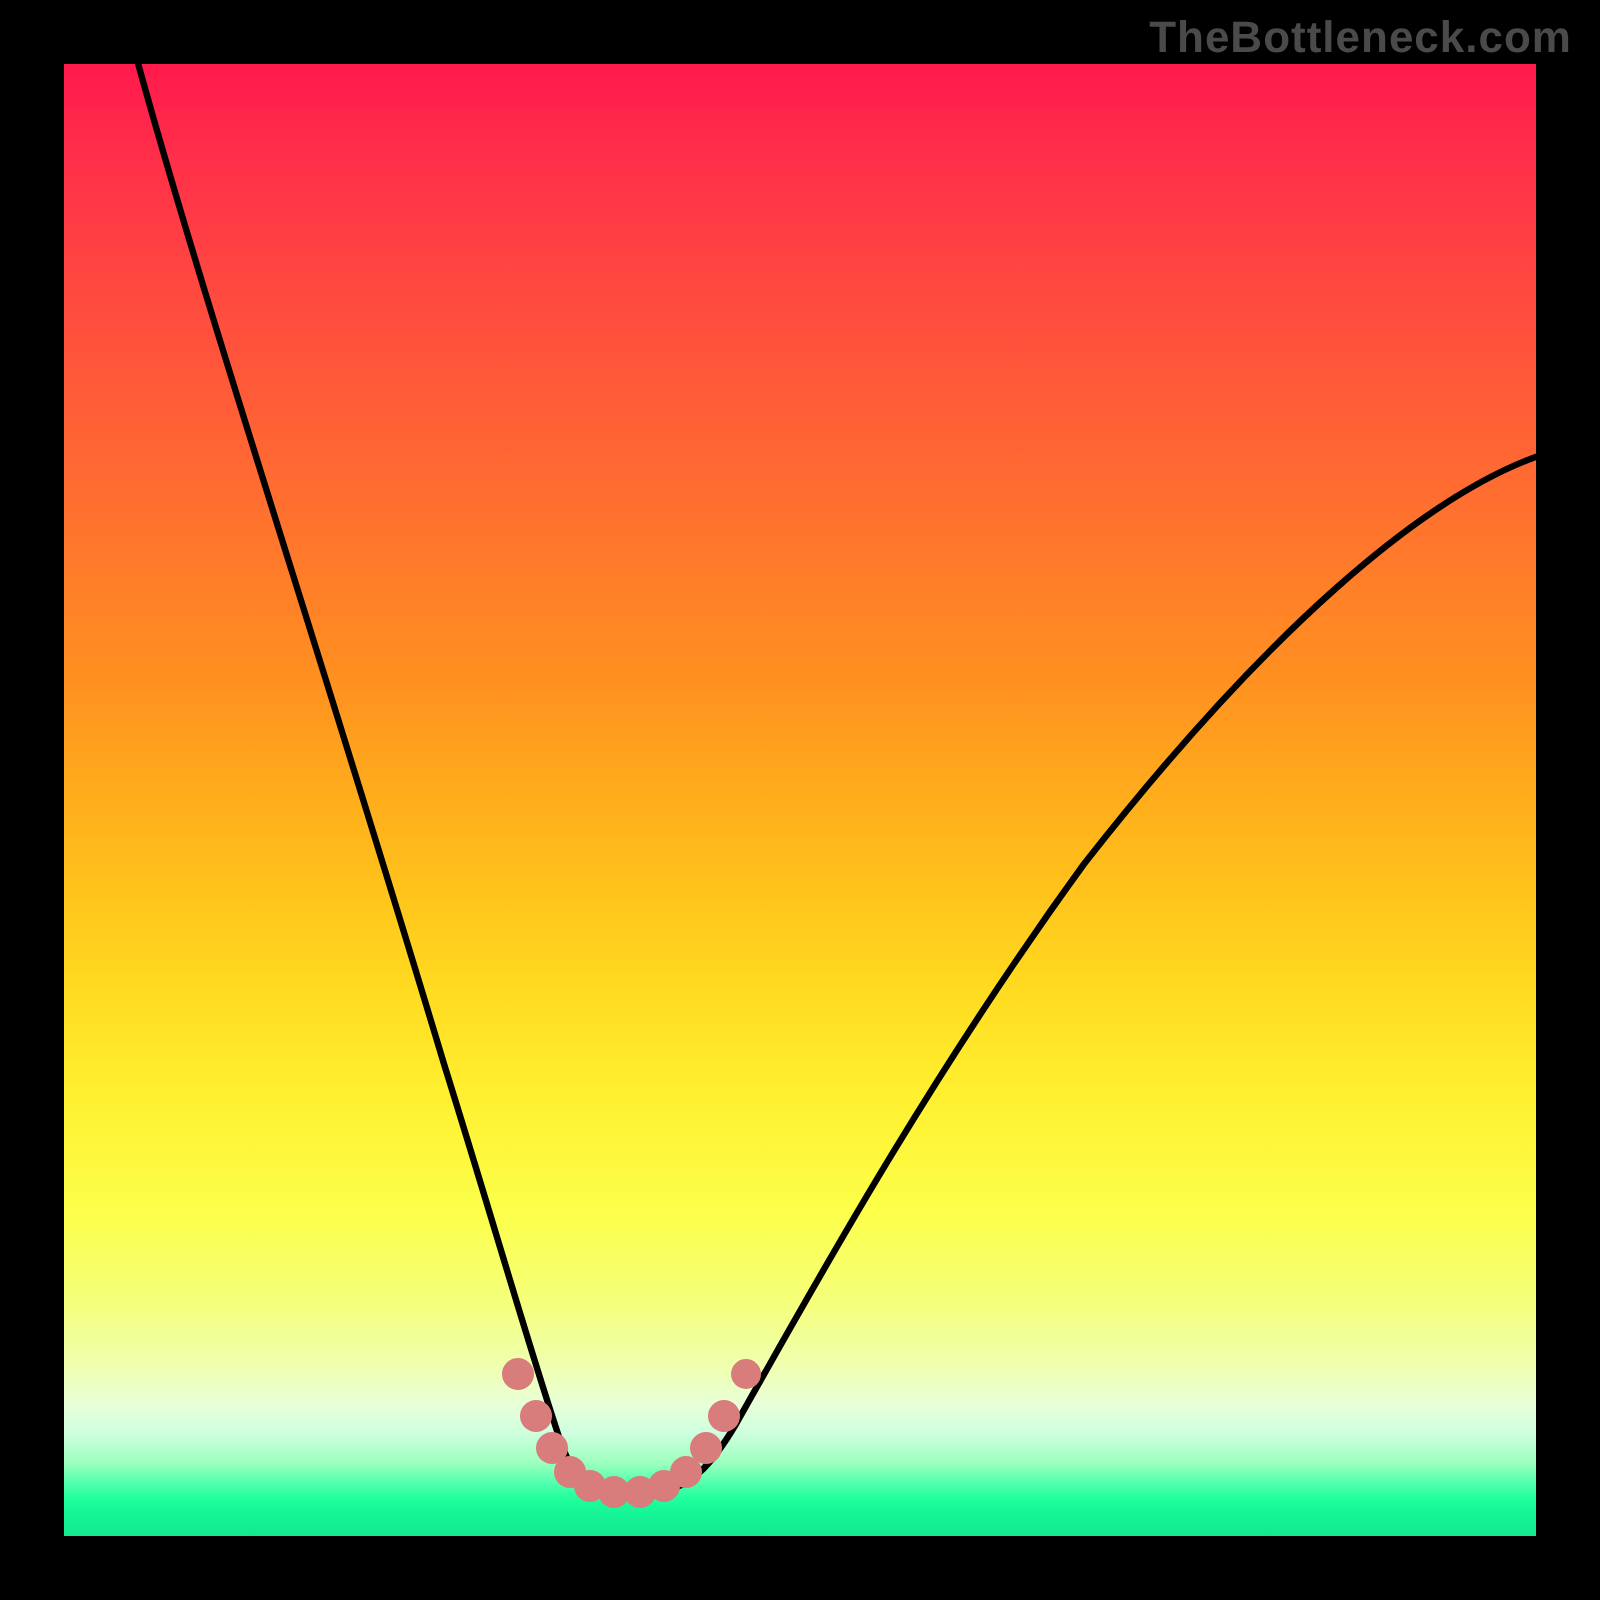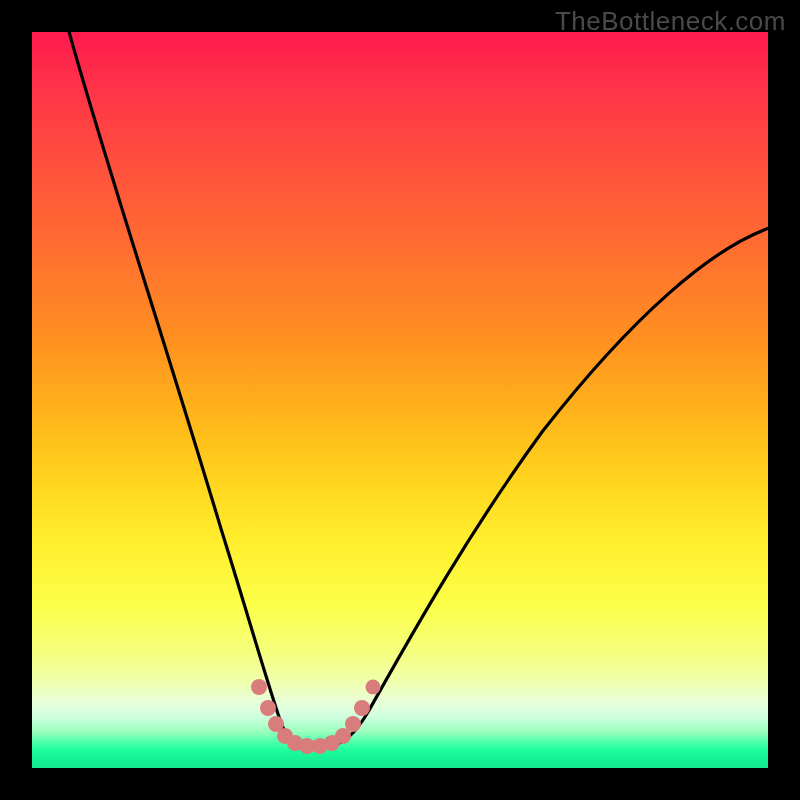--- a/index.html
+++ b/index.html
@@ -15,22 +15,22 @@
     position: relative;
     width: 800px;
     height: 800px;
     background: #000;
   }
   .watermark {
     position: absolute;
     top: 6px;
     right: 14px;
     color: #4a4a4a;
-    font-size: 26px;
-    font-weight: 400;
+    font-size: 22px;
+    font-weight: 700;
     letter-spacing: 0.5px;
     z-index: 3;
   }
   .plot-area {
     position: absolute;
     left: 32px;
     top: 32px;
     width: 736px;
     height: 736px;
     z-index: 1;

